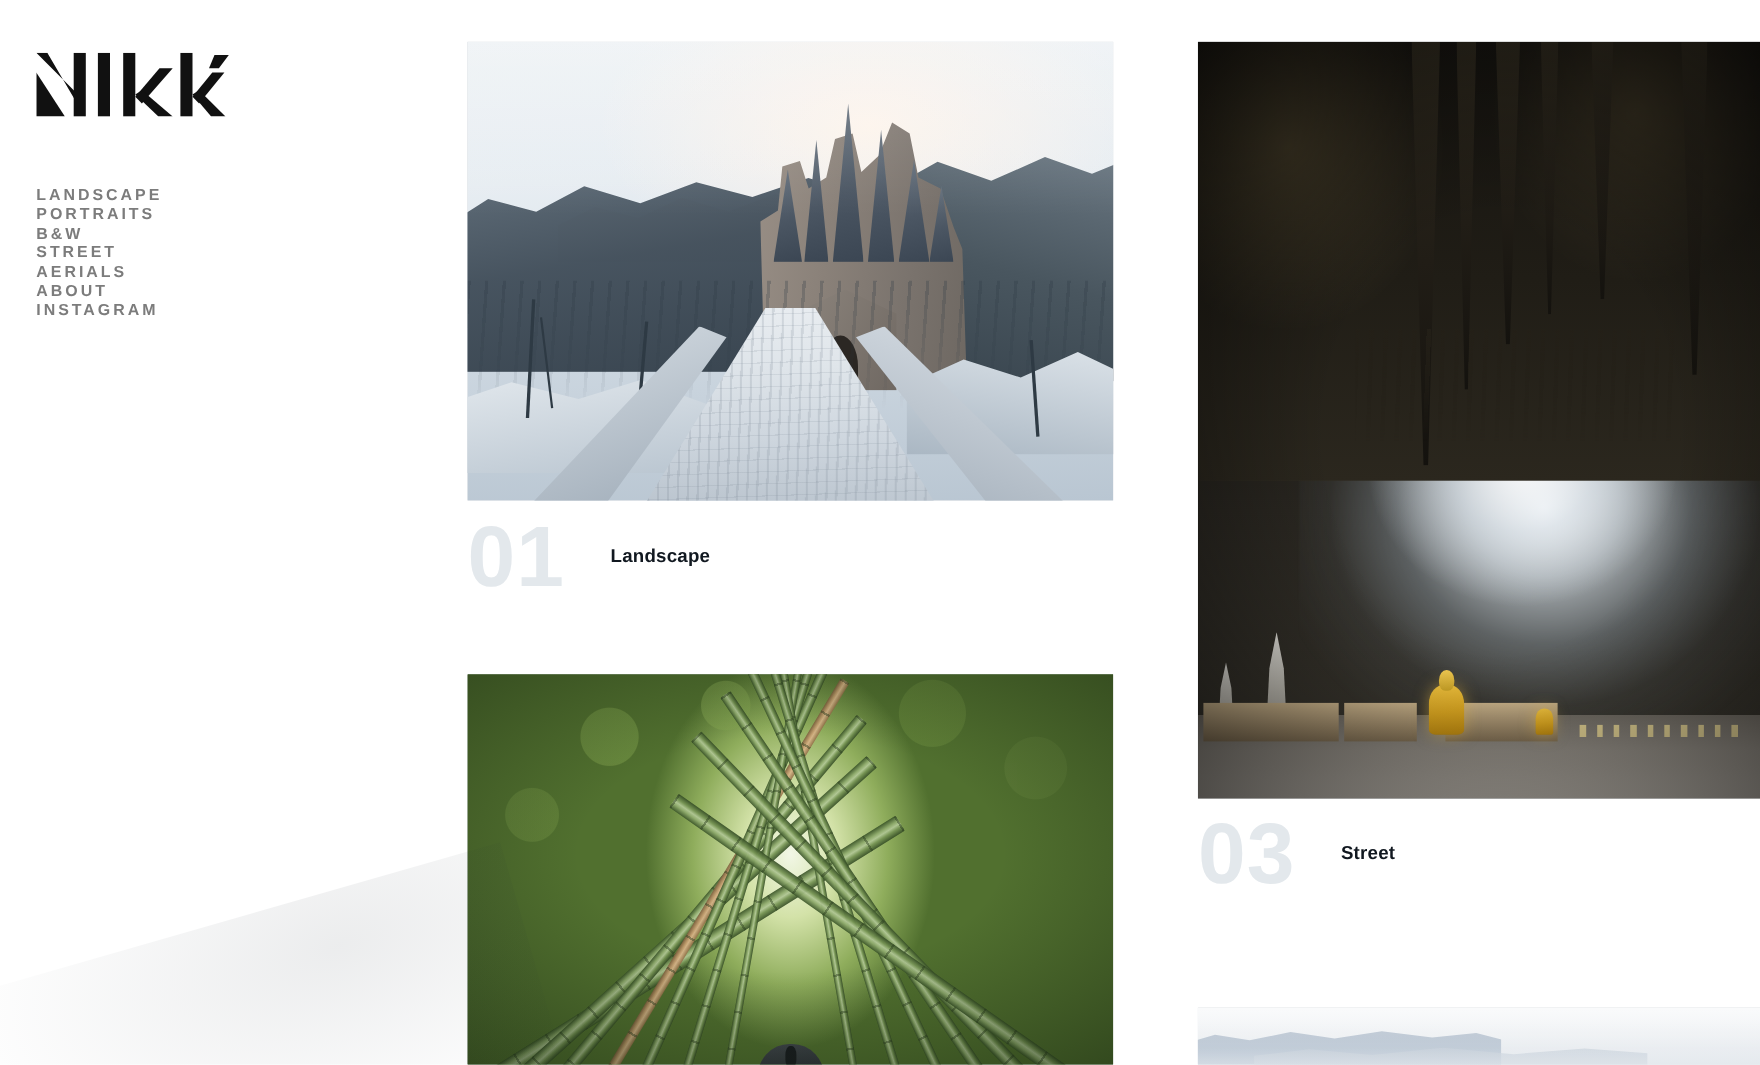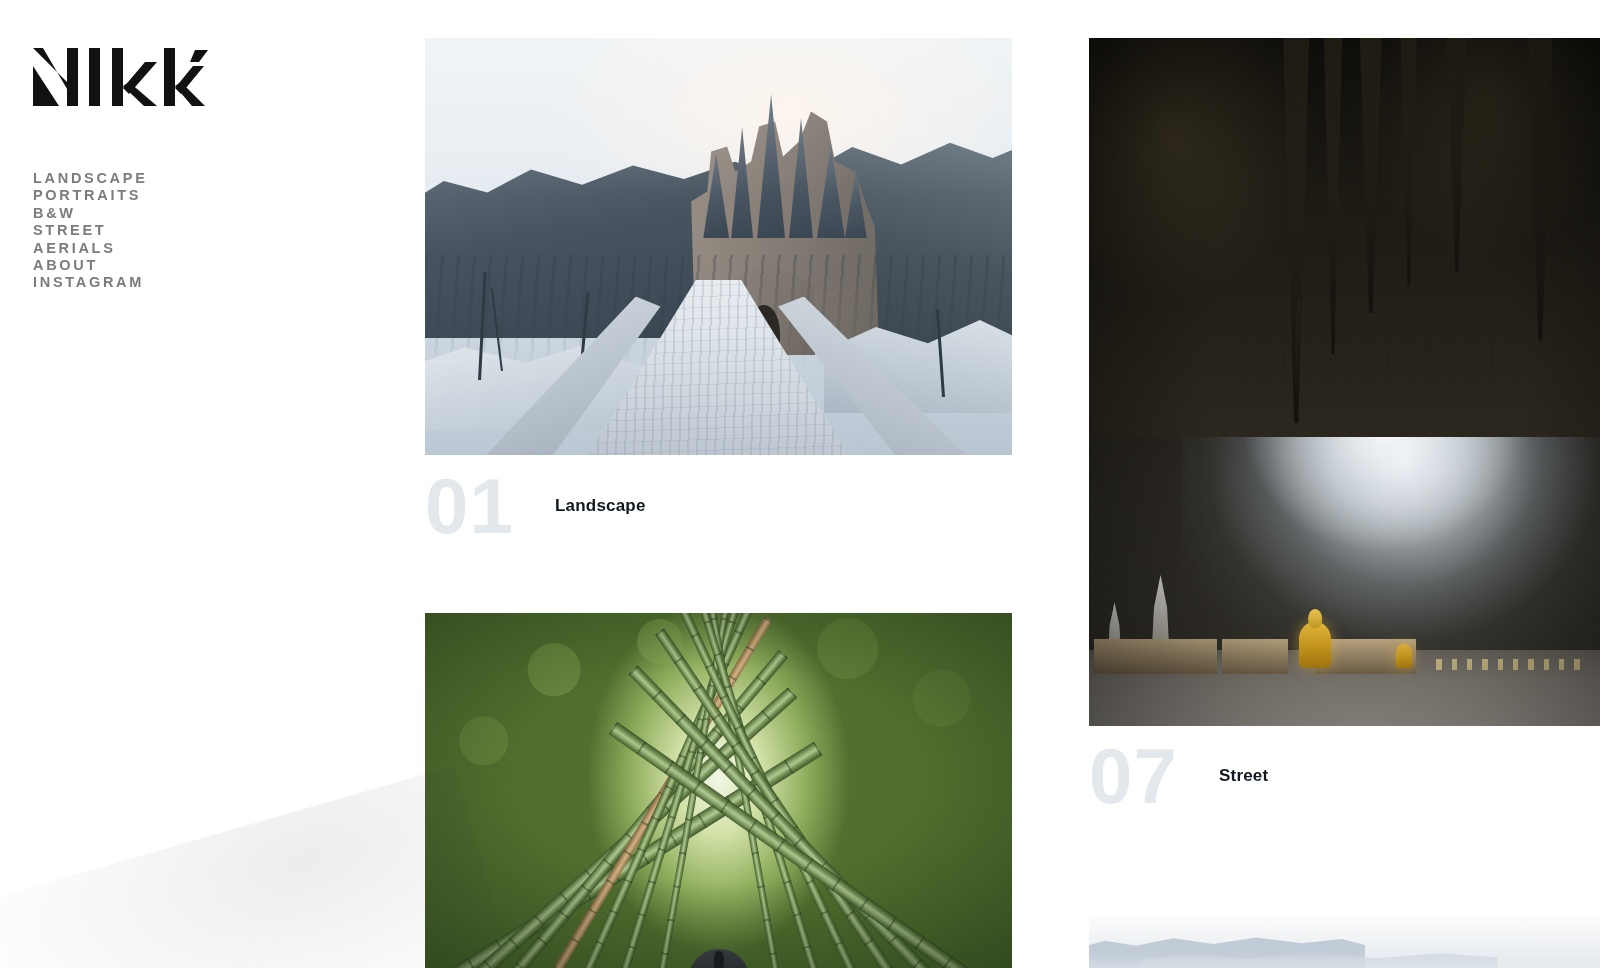--- a/index.html
+++ b/index.html
@@ -513,21 +513,21 @@
         <div class="flaglet" style="left:86%;"></div>
         <div class="flaglet" style="left:89%;"></div>
         <div class="flaglet" style="left:92%;"></div>
         <div class="flaglet" style="left:95%;"></div>
 
         <div class="cave-vig"></div>
       </div>
     </div>
 
     <div class="caption cap-03">
-      <span class="caption-num">07</span>
+      <span class="caption-num">03</span>
       <span class="caption-label">Street</span>
     </div>
 
     <div class="card card-04">
       <div class="photo" aria-label="Pale misty mountain ridges fading into fog">
         <div class="mist-bg"></div>
         <div class="mist-ridge"></div>
         <div class="mist-ridge2"></div>
         <div class="mist-veil"></div>
       </div>

